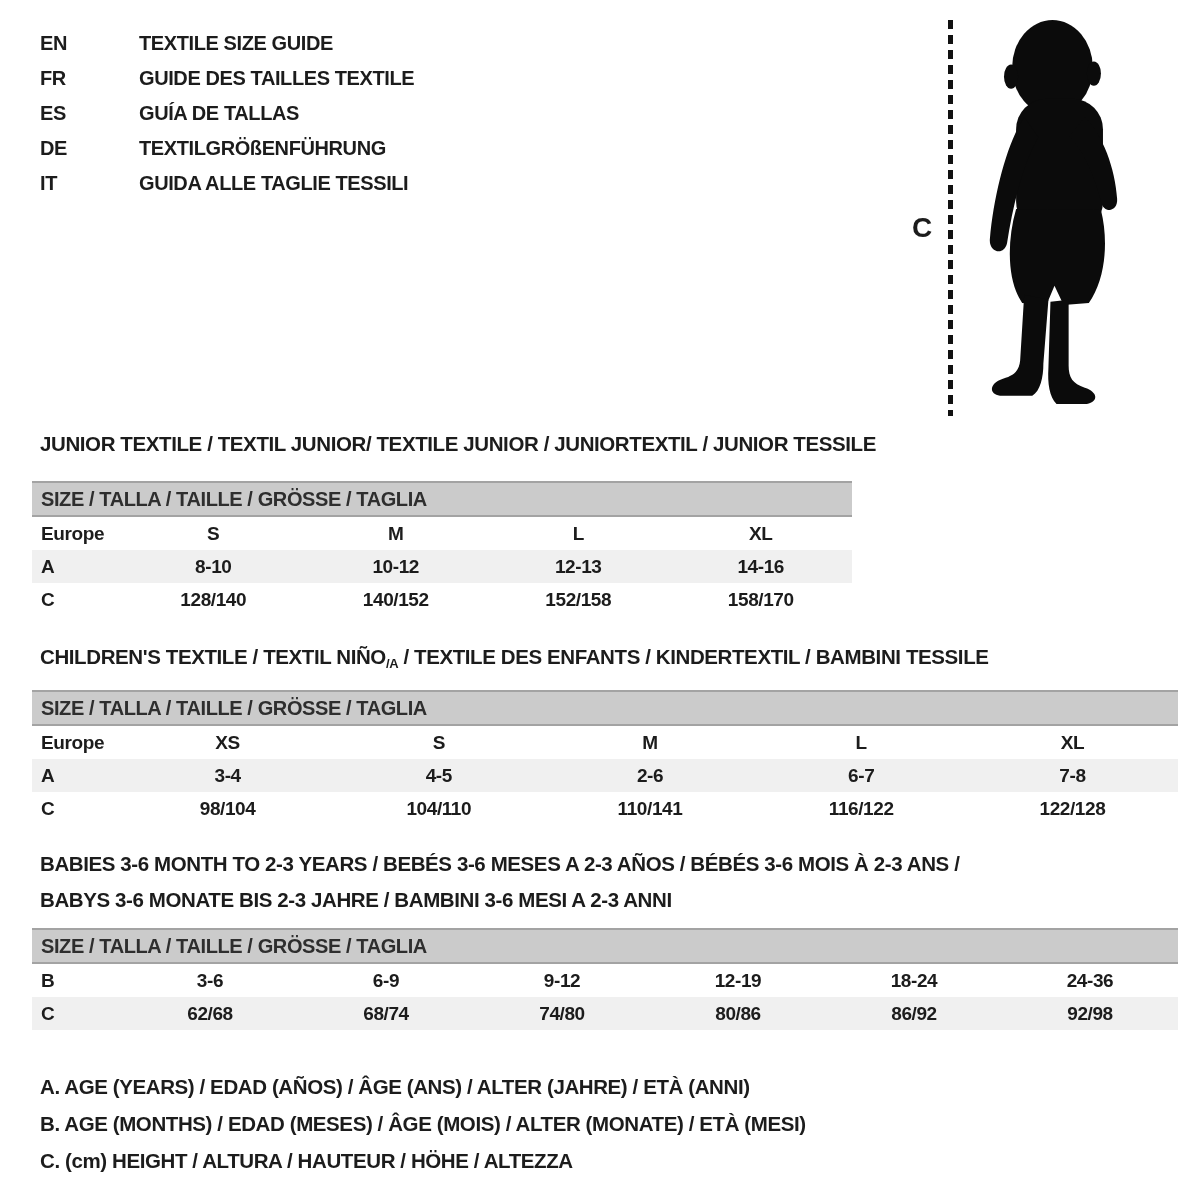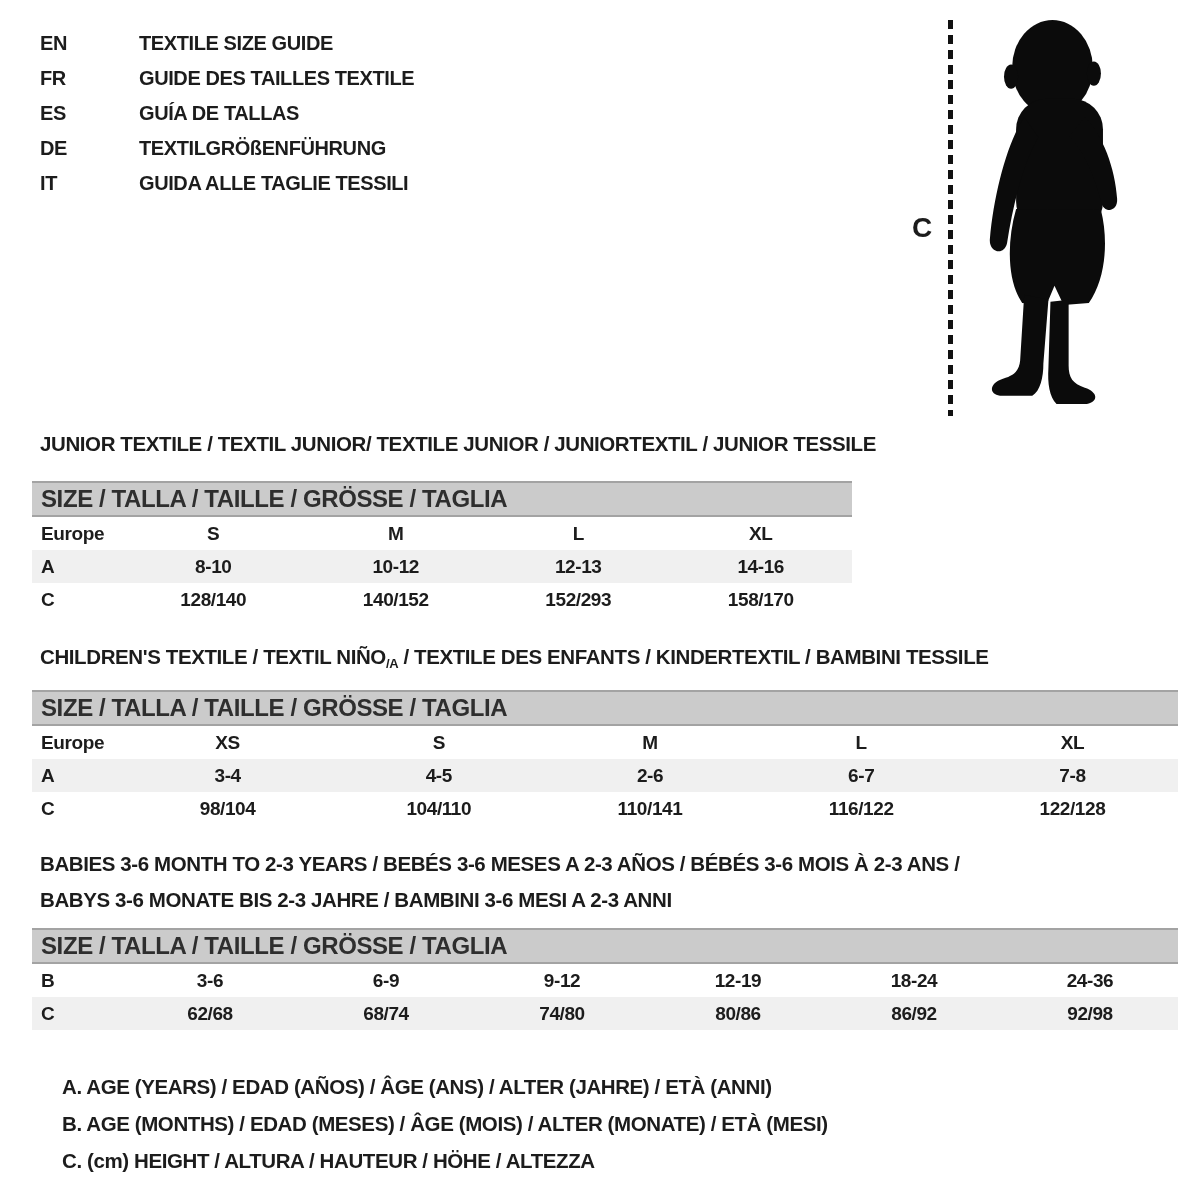--- a/index.html
+++ b/index.html
@@ -40,29 +40,29 @@
   .section-heading{
     position:absolute;left:40px;font-size:20.5px;white-space:nowrap;text-align:right;
   }
   .heading-sub{font-size:13px;vertical-align:-4px;}
   .size-table{position:absolute;left:32px;}
   .size-bar{
     height:36px;display:flex;align-items:center;padding-left:9px;
     background:var(--header-bar-bg);
     border-top:2px solid var(--header-bar-border);
     border-bottom:2px solid var(--header-bar-border);
-    font-size:24px;color:#2e2e2e;
+    font-size:20px;color:#2e2e2e;
   }
   .t-row{display:flex;height:33px;align-items:center;font-size:19px;}
   .t-row.stripe{background:var(--stripe-bg);}
   .t-label{width:90px;padding-left:9px;}
   .t-cell{flex:1;text-align:center;}
 
   
-  .legend{position:absolute;left:40px;top:1068px;font-size:20.5px;margin-left:22px;}
+  .legend{position:absolute;left:40px;top:1068px;font-size:20.5px;}
   .legend-line{height:37px;display:flex;align-items:center;white-space:nowrap;}
 </style>
 </head>
 <body>
 
 <div class="lang-list">
   <div class="lang-row">
     <span class="lang-code">EN</span>
     <span class="lang-title">TEXTILE SIZE GUIDE</span>
   </div>
@@ -114,21 +114,21 @@
     <span class="t-label">A</span>
     <span class="t-cell">8-10</span>
     <span class="t-cell">10-12</span>
     <span class="t-cell">12-13</span>
     <span class="t-cell">14-16</span>
   </div>
   <div class="t-row">
     <span class="t-label">C</span>
     <span class="t-cell">128/140</span>
     <span class="t-cell">140/152</span>
-    <span class="t-cell">152/293</span>
+    <span class="t-cell">152/158</span>
     <span class="t-cell">158/170</span>
   </div>
 </div>
 
 <div class="section-heading" style="top:645px;"><span>CHILDREN'S TEXTILE / TEXTIL NIÑO</span><span class="heading-sub">/A</span><span> / TEXTILE DES ENFANTS / KINDERTEXTIL / BAMBINI TESSILE</span></div>
 <div class="size-table" style="top:690px;width:1146px;">
   <div class="size-bar">SIZE / TALLA / TAILLE / GRÖSSE / TAGLIA</div>
   <div class="t-row">
     <span class="t-label">Europe</span>
     <span class="t-cell">XS</span>

